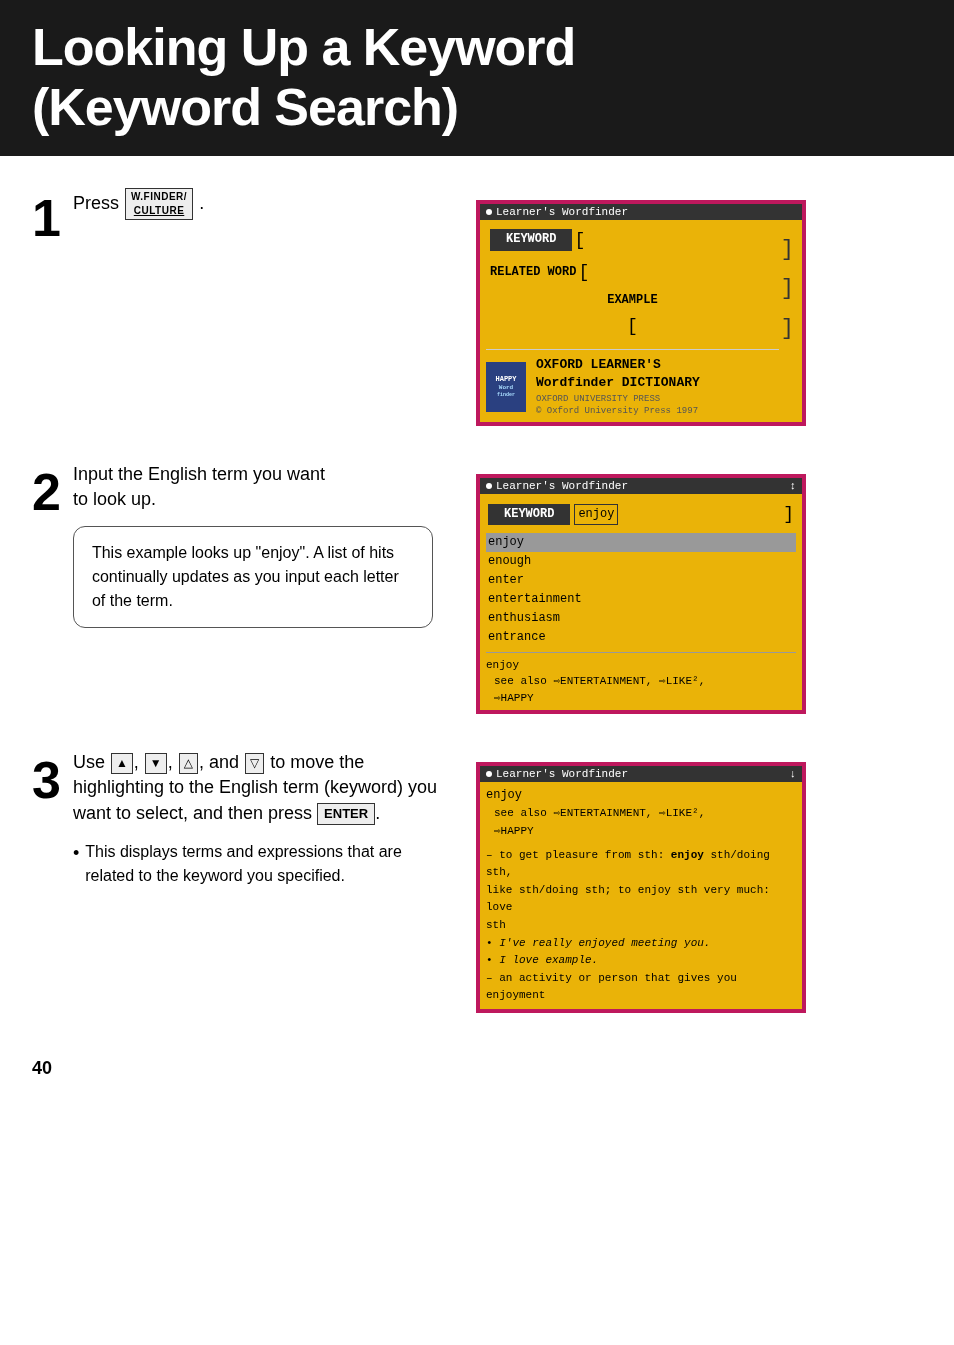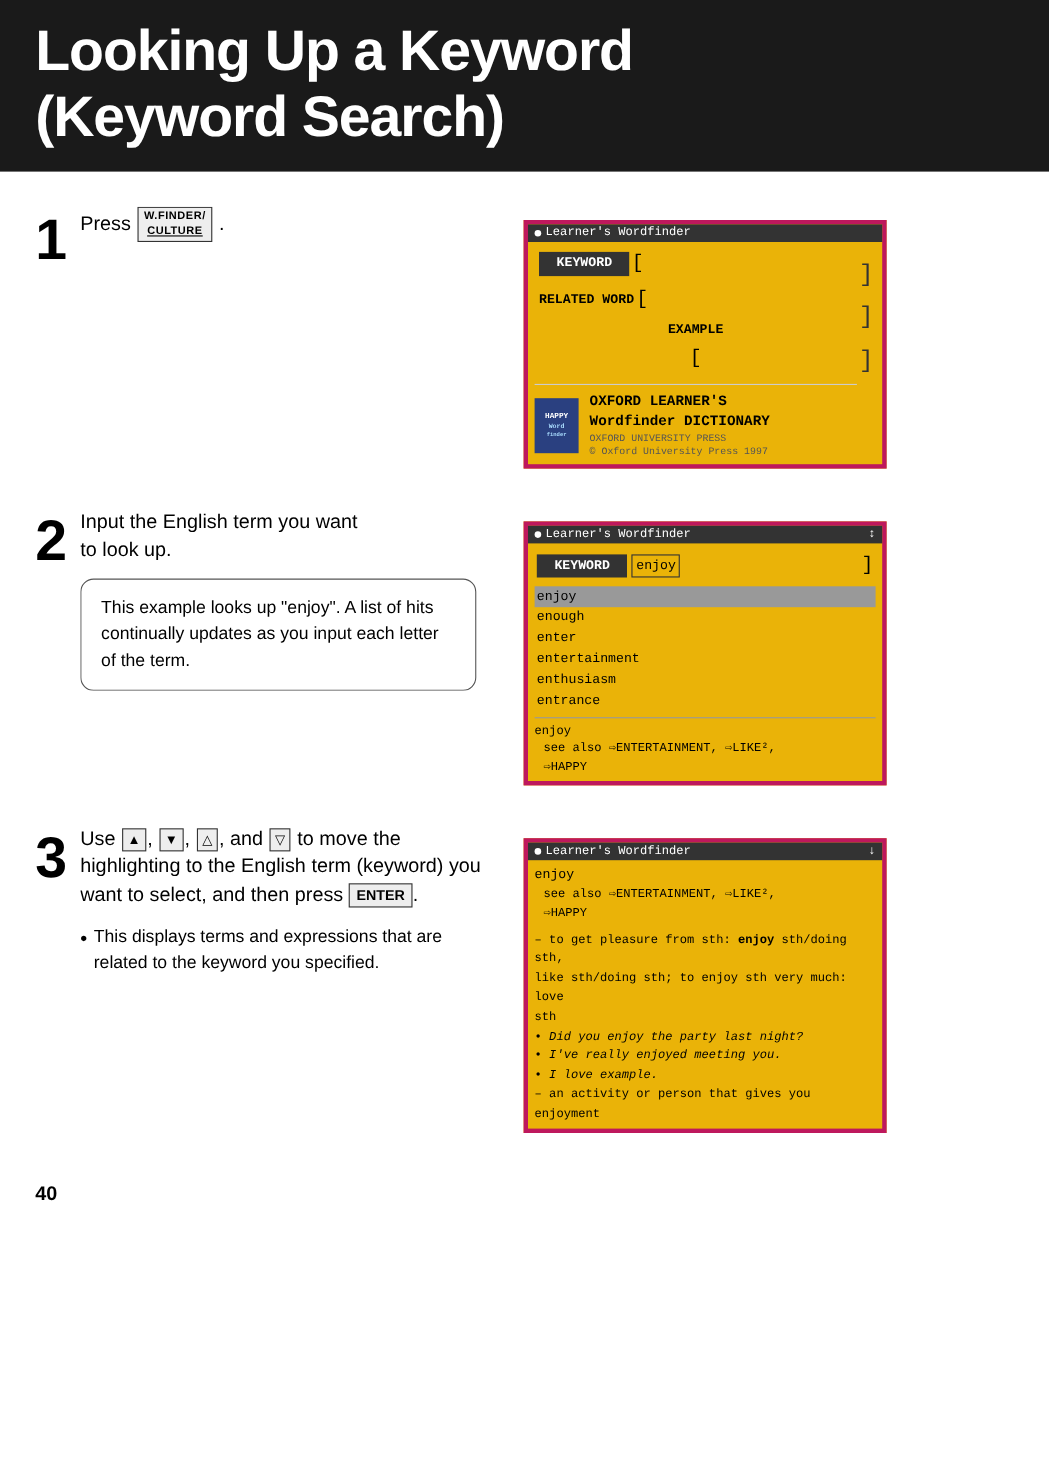--- a/index.html
+++ b/index.html
@@ -461,21 +461,20 @@
         <div class="screen-body">
           <div>enjoy</div>
           <div style="padding-left:8px; font-size:11px;">see also ⇨ENTERTAINMENT, ⇨LIKE²,</div>
           <div style="padding-left:8px; font-size:11px;">⇨HAPPY</div>
           <div style="margin-top:6px; font-size:11px; line-height:1.6;">
             <div>
               <span>– to get pleasure from sth: </span><strong>enjoy</strong><span> sth/doing sth,</span>
             </div>
             <div>like sth/doing sth; to enjoy sth very much: love</div>
             <div>sth</div>
-            <div>• <em>Did you enjoy the party last night?</em></div>
             <div>• <em>I've really enjoyed meeting you.</em></div>
             <div>• <em>I love example.</em></div>
             <div>– an activity or person that gives you enjoyment</div>
           </div>
         </div>
       </div>
     </div>
   </div>
 
   <div class="page-number">40</div>

